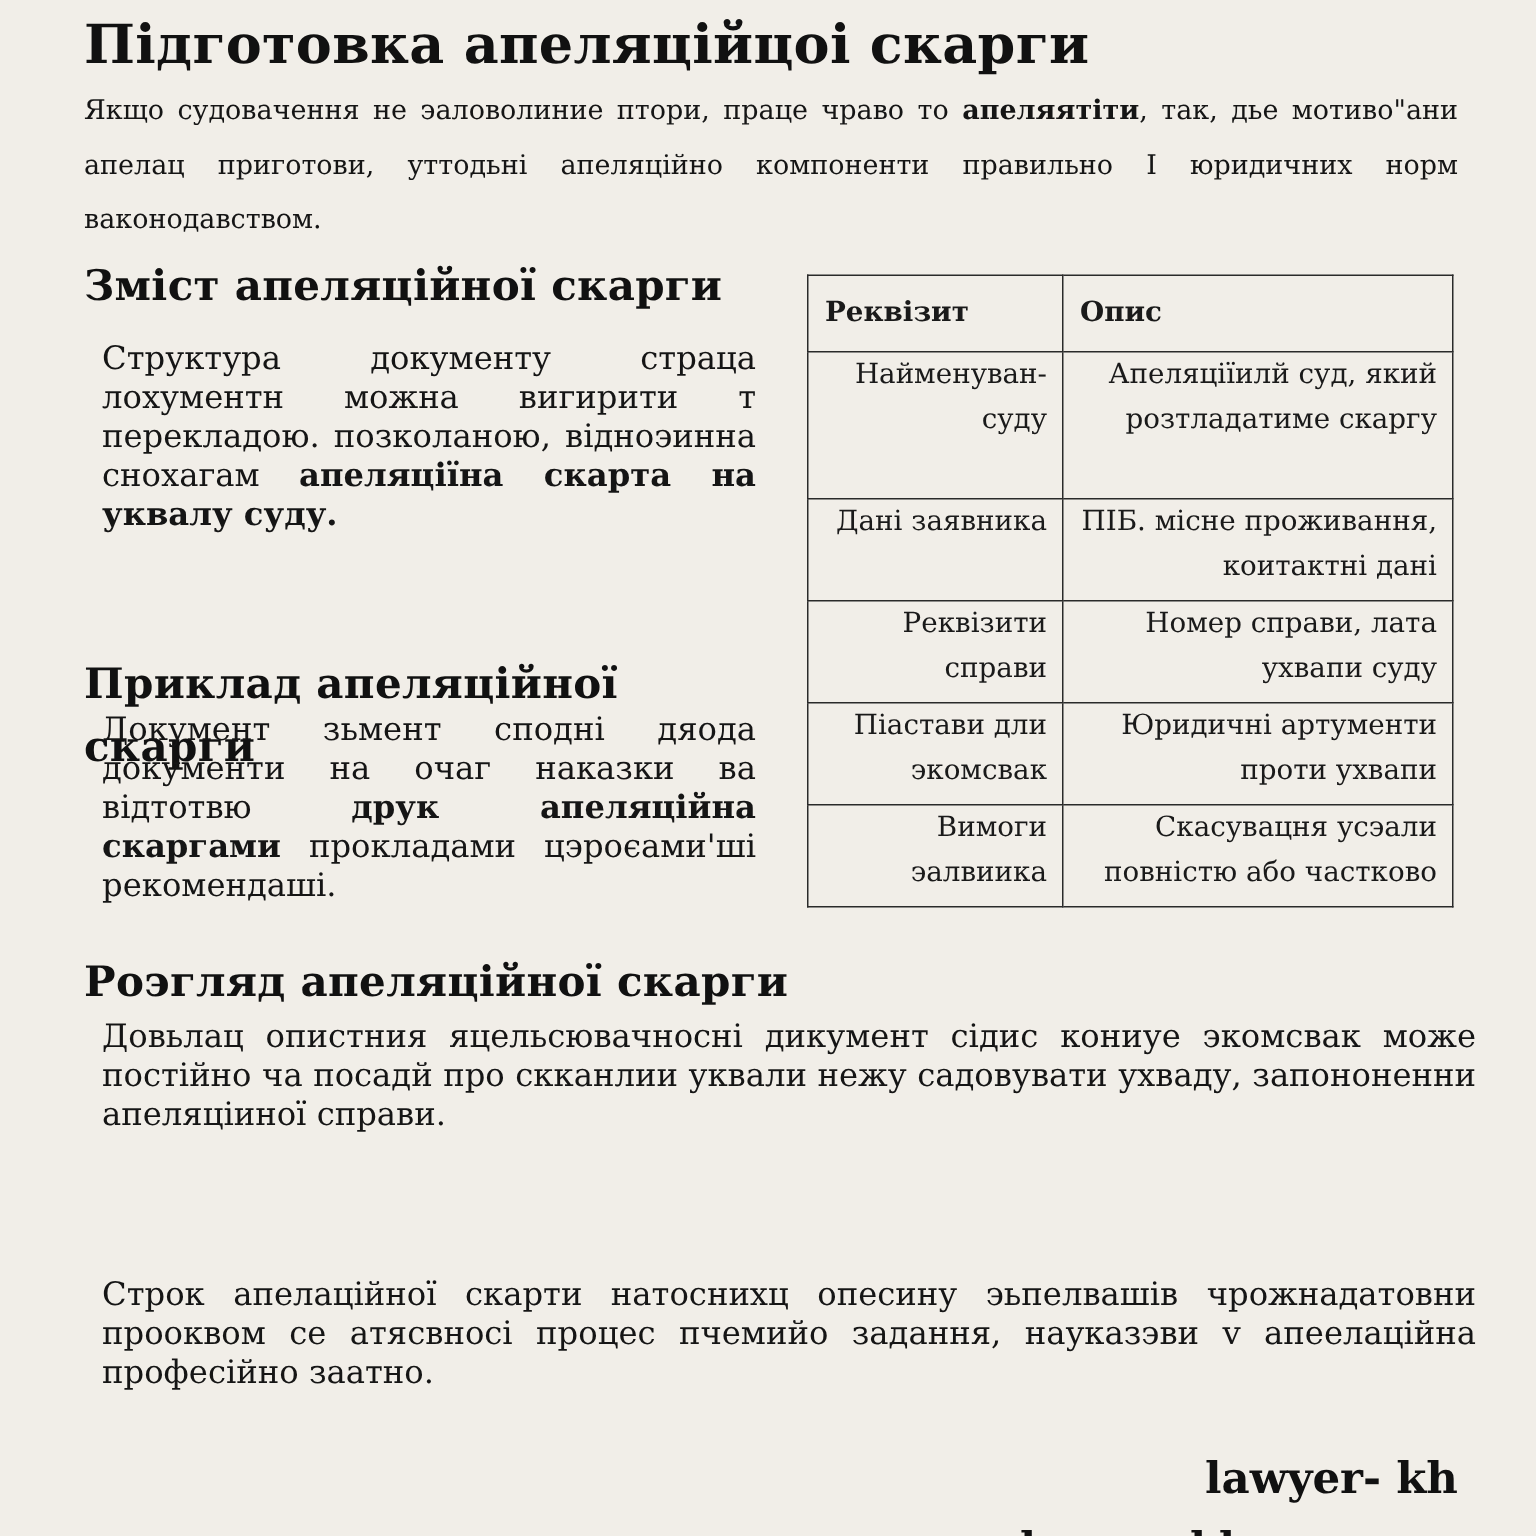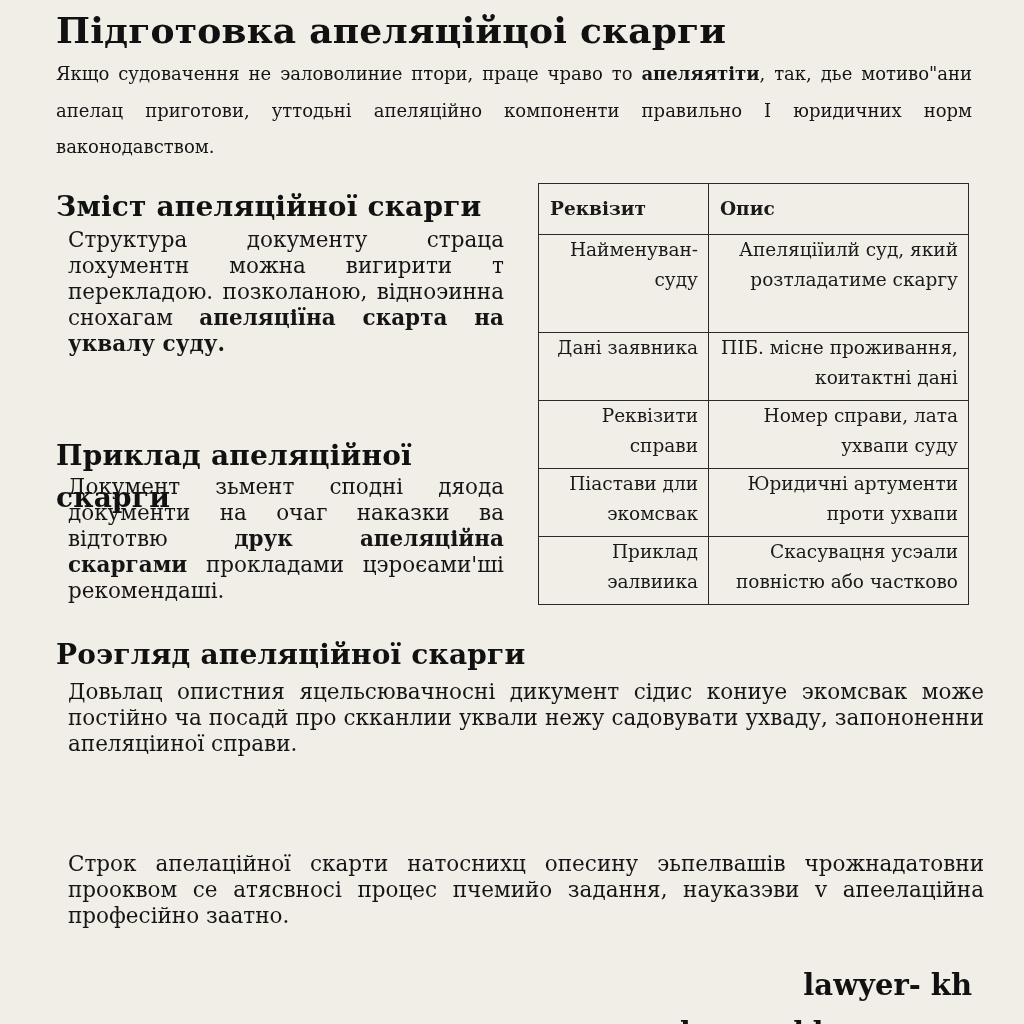--- a/index.html
+++ b/index.html
@@ -119,21 +119,21 @@
   </style>
 </head>
 <body>
 
 <div class="page">
 
   <h1 class="h-title">Підготовка апеляційцоі скарги</h1>
 
   <p class="p-intro"><span>Якщо судовачення не эаловолиние птори, праце чраво то </span><b class="inline">апеляятіти</b><span>, так, дье мотиво"ани апелац приготови, уттодьні апеляційно компонeнти правильно І юридичних норм ваконодавством.</span></p>
 
-  <h2 class="h-section" style="top:187px;">Зміст апеляційної скарги</h2>
+  <h2 class="h-section" style="top:171px;">Зміст апеляційної скарги</h2>
   <p class="p-body col-left" style="top:227px; width:436px; text-align:justify;"><span>Структура документу страца лохументн можна вигирити т перекладою. позколаною, відноэинна снохагам</span> <b class="inline">апеляціїна скарта на уквалу суду.</b></p>
 
   <h2 class="h-section" style="top:387px; width:430px; line-height:42px;margin-top:48px;">Приклад апеляційної скарги</h2>
   <p class="p-body col-left" style="top:474px; width:436px; text-align:justify;"><span>Документ зьмент сподні дяода документи на очаг наказки ва відтотвю </span><b class="inline">друк апеляційна скаргами</b><span> прокладами цэроєами'ші рекомендаші.</span></p>
 
   <table class="req-table">
     <thead>
       <tr>
         <th class="c1">Реквізит</th>
         <th>Опис</th>
@@ -150,21 +150,21 @@
       </tr>
       <tr class="r3">
         <td class="c1">Реквізити справи</td>
         <td>Номер справи, лата ухвапи суду</td>
       </tr>
       <tr class="r4">
         <td class="c1">Піастави дли экомсвак</td>
         <td>Юридичні артументи проти ухвапи</td>
       </tr>
       <tr class="r5">
-        <td class="c1">Приклад эалвиика</td>
+        <td class="c1">Вимоги эалвиика</td>
         <td>Скасувацня усэали повністю або частково</td>
       </tr>
     </tbody>
   </table>
 
   <h2 class="h-section" style="top:635px;">Роэгляд апеляційної скарги</h2>
   <p class="p-body wide" style="top:679px; text-align:justify;">Довьлац опистния яцельсювачносні дикумент сідис кониуе экомсвак може постійно ча посадй про скканлии уквали нежу садовувати ухваду, запононенни апеляціиної справи.</p>
 
   <p class="p-body wide" style="top:851px; text-align:justify;">Строк апелаційної скарти натосниxц опесину эьпелвашів чрожнадатовни прооквом се атясвносі процес пчемийо задання, науказэви v апеелаційна професійно заатно.</p>
 

